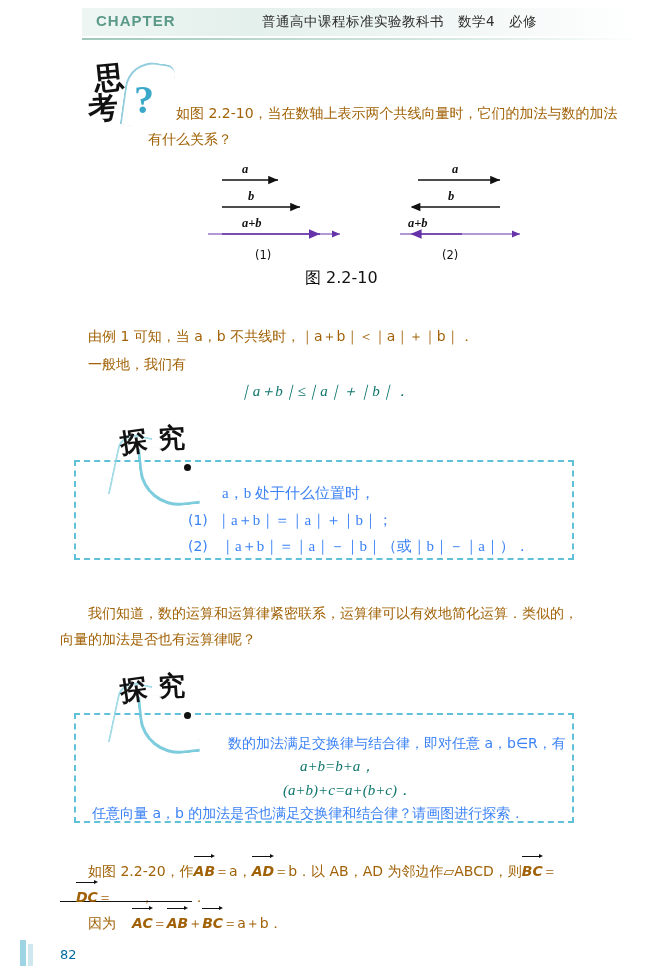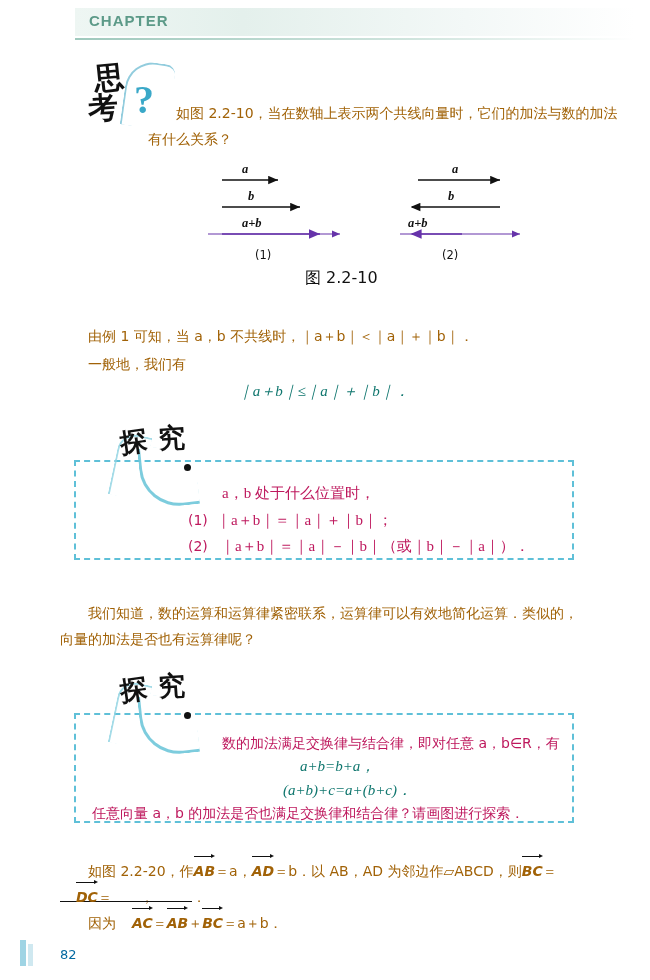--- a/index.html
+++ b/index.html
@@ -13,21 +13,21 @@
     font-family: "DejaVu Sans", "Liberation Sans", sans-serif;
     color: #1a1a1a;
     position: relative;
     overflow: hidden;
   }
 
   
   .page-header {
     position: absolute;
     top: 8px;
-    left: 75px;
+    left: 82px;
     width: 560px;
     height: 48px;
     text-align: right;
   }
   .header-band {
     position: absolute;
     top: 0;
     left: 0;
     width: 560px;
     height: 28px;
@@ -192,21 +192,21 @@
     top: 40px; left: 74px;
     width: 7px; height: 7px;
     background: #111;
     border-radius: 50%;
   }
 
   .box-line {
     position: absolute;
     font-family: "DejaVu Sans", sans-serif;
     font-size: 14px;
-    color: #be185d;
+    color: #3b82f6;
     line-height: 26px;
   }
   .serifm { font-family: "Liberation Serif", serif; font-size: 15px; }
 
   
   .page-number {
     position: absolute;
     bottom: 18px;
     left: 60px;
     font-size: 13px;
@@ -247,20 +247,23 @@
     height: 14px;
   }
 </style>
 </head>
 <body>
 
 <div class="page-header">
   <div class="header-band"></div>
   <div class="header-underline"></div>
   <div class="chapter-label">CHAPTER</div>
+  <div class="header-title">
+    <span>普通高中课程标准实验教科书</span><span class="sp"></span><span>数学4</span><span class="sp"></span><span>必修</span>
+  </div>
 </div>
 
 <div class="sikao-mark">
   <div class="swoosh"></div>
   <div class="ch c1">思</div>
   <div class="ch c2">考</div>
   <div class="q">?</div>
 </div>
 
 <div class="para indent2" style="top:100px; left:148px; width:470px;">如图 2.2-10，当在数轴上表示两个共线向量时，它们的加法与数的加法有什么关系？</div>
@@ -338,21 +341,21 @@
 <div class="explore-box" style="top:713px; left:74px; width:500px; height:110px;"></div>
 
 <div class="tanjiu-mark" style="top:672px; left:110px;">
   <div class="brush2"></div>
   <div class="brush"></div>
   <div class="ch t1">探</div>
   <div class="ch t2">究</div>
   <div class="dot"></div>
 </div>
 
-<div class="box-line" style="top:730px; left:222px;">数的加法满足交换律与结合律，即对任意 a，b∈R，有</div>
+<div class="box-line" style="top:730px; left:228px;">数的加法满足交换律与结合律，即对任意 a，b∈R，有</div>
 <div class="math" style="top:757px; left:300px;">a+b=b+a，</div>
 <div class="math" style="top:781px; left:283px;">(a+b)+c=a+(b+c)．</div>
 <div class="box-line" style="top:800px; left:92px;">任意向量 a，b 的加法是否也满足交换律和结合律？请画图进行探索．</div>
 
 <div class="para" style="top:858px; left:60px; width:560px;">
   <span style="display:inline-block; width:28px;"></span><span>如图 2.2-20，作</span><span class="overline-wrap mi">AB</span><span>＝a，</span><span class="overline-wrap mi">AD</span><span>＝b．以 AB，AD 为邻边作▱ABCD，则</span><span class="overline-wrap mi">BC</span><span>＝</span><span class="ul-blank"></span>，
 </div>
 <div class="para" style="top:884px; left:76px; width:560px;">
   <span class="overline-wrap mi">DC</span><span>＝</span><span class="ul-blank"></span>．
 </div>

